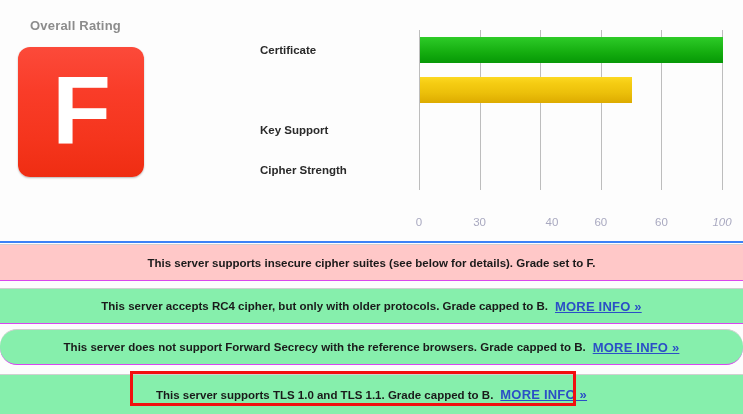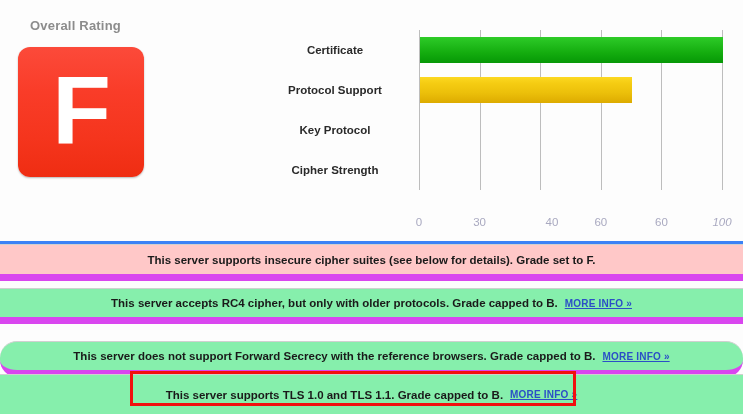--- a/index.html
+++ b/index.html
@@ -16,21 +16,21 @@
     background: #fdfdfd;
   }
 
   
   #top-panel {
     position: absolute;
     left: 0; top: 0;
     width: 743px;
     height: 241px;
     background: #fdfdfd;
-    border-bottom: 7px solid #3b82f6;
+    border-bottom: 2px solid #3b82f6;
   }
 
   #rating-title {
     position: absolute;
     left: 30px;
     top: 18px;
     font-size: 13px;
     font-weight: bold;
     color: #8c8c8c;
     letter-spacing: 0.2px;
@@ -103,21 +103,21 @@
   .bar.green {
     background: linear-gradient(180deg, #2ecc28 0%, #25c120 20%, #14ad0f 60%, #069806 100%);
   }
   .bar.yellow {
     background: linear-gradient(180deg, #fcd821 0%, #f5cc12 25%, #ecc00a 60%, #ddab00 100%);
   }
   .cat-label {
     position: absolute;
     right: 100%;
     width: 150px;
-    text-align: center;
+    text-align: left;
     padding-right: 10px;
     font-size: 11.5px;
     font-weight: bold;
     color: #2a2a2a;
     line-height: 26px;
     white-space: nowrap;
   }
   .tick-label {
     position: absolute;
     top: 186px;
@@ -127,40 +127,40 @@
     white-space: nowrap;
   }
 
   
   .msg {
     position: absolute;
     left: 0;
     width: 743px;
     box-sizing: border-box;
     border-top: 1px solid #d0d0d0;
-    border-bottom: 7px solid #d946ef;
+    border-bottom: 1px solid #d946ef;
     display: flex;
     align-items: center;
     justify-content: center;
     font-size: 11.5px;
     color: #1a1a1a;
     font-weight: bold;
   }
   .msg .text { white-space: nowrap; }
   .msg.pink   { background: #ffc8c8; }
   .msg.orange { background: #86efac; }
 
   #msg-0 { top: 244px; height: 37px; }
   #msg-1 { top: 288px; height: 36px; }
-  #msg-2 { top: 341px; height: 36px; border-radius: 17px; }
+  #msg-2 { top: 329px; height: 36px; border-radius: 17px; }
   #msg-3 { top: 374px; height: 40px; border-bottom: none; }
 
   .more-info {
     margin-left: 7px;
-    font-size: 10px;
+    font-size: 13px;
     font-weight: bold;
     color: #2b4fc6;
     text-decoration: underline;
     letter-spacing: 0.2px;
     cursor: pointer;
     white-space: nowrap;
   }
 
   #highlight-box {
     position: absolute;
@@ -191,25 +191,24 @@
     <div class="gridline" style="left: 60.6px;"></div>
         <div class="gridline" style="left: 121.2px;"></div>
         <div class="gridline" style="left: 181.8px;"></div>
         <div class="gridline" style="left: 242.4px;"></div>
         <div class="gridline" style="left: 303px;"></div>
         <div class="bar-row" style="top: 7px; width: 303px;">
           <span class="cat-label">Certificate</span>
           <div class="bar green"></div>
         </div>
         <div class="bar-row" style="top: 47px; width: 212.1px;">
-          <span class="cat-label">Protocol Support</span>
           <div class="bar yellow"></div>
         </div>
         <div class="bar-row" style="top: 87px; width: 0px;">
-          <span class="cat-label">Key Protocol</span>
+          <span class="cat-label">Key Support</span>
         </div>
         <div class="bar-row" style="top: 127px; width: 0px;">
           <span class="cat-label">Cipher Strength</span>
         </div>
         <span class="tick-label" style="left: 0px;">0</span>
         <span class="tick-label" style="left: 60.6px;">30</span>
         <span class="tick-label" style="left: 133px;">40</span>
         <span class="tick-label" style="left: 181.8px;">60</span>
         <span class="tick-label" style="left: 242.4px;">60</span>
         <span class="tick-label" style="left: 303px; font-style: italic;">100</span>

